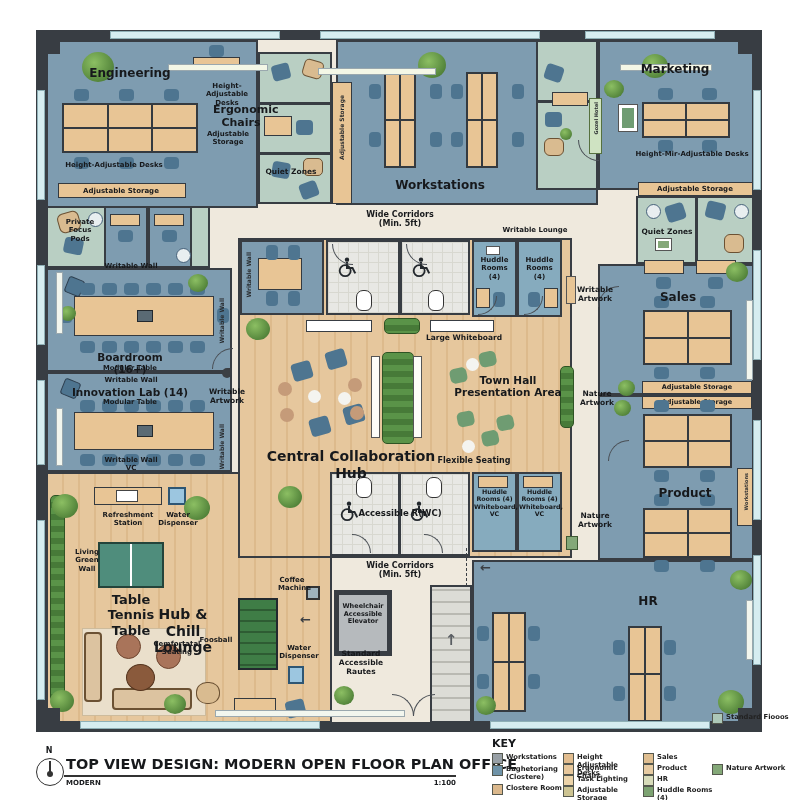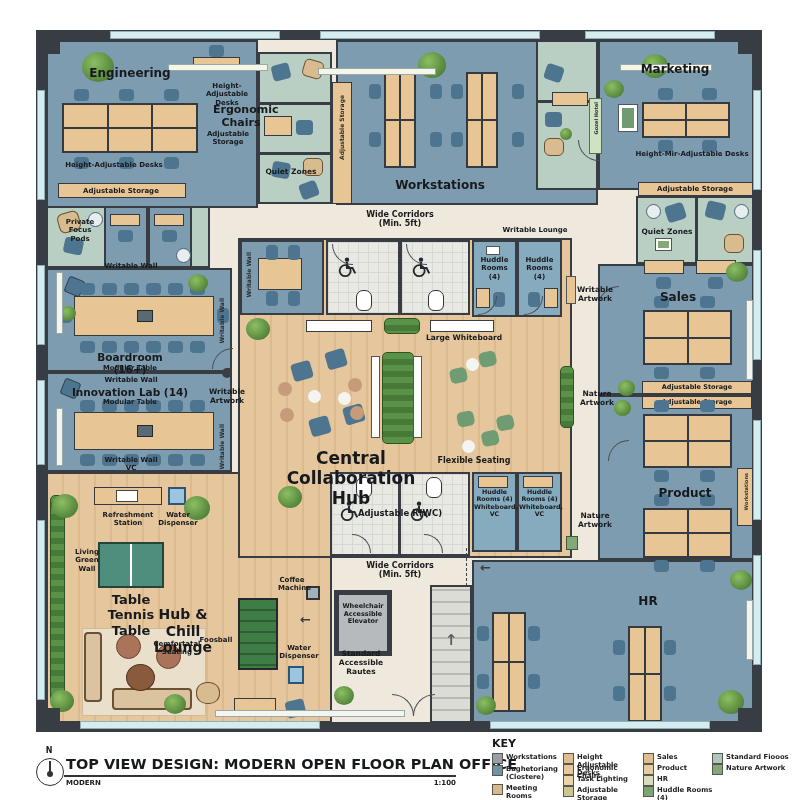--- a/index.html
+++ b/index.html
@@ -373,29 +373,31 @@
   <div class="lbl" style="left:500px;top:226px;width:70px;font-size:7px">Writable Lounge</div>
   <div class="lbl" style="left:204px;top:388px;width:46px;font-size:7.5px">Writable
 Artwork</div>
   <div class="lbl" style="left:572px;top:286px;width:46px;font-size:7.5px">Writable
 Artwork</div>
   <div class="lbl" style="left:574px;top:390px;width:46px;font-size:7.5px">Nature
 Artwork</div>
   <div class="lbl" style="left:572px;top:512px;width:46px;font-size:7.5px">Nature
 Artwork</div>
   <div class="lbl" style="left:424px;top:334px;width:80px;font-size:7.5px">Large Whiteboard</div>
-  <div class="lbl" style="left:266px;top:448px;width:170px;font-size:17px">Central Collaboration Hub</div>
+  <div class="lbl" style="left:448px;top:374px;width:120px;font-size:10.5px">Town Hall
+Presentation Area</div>
+  <div class="lbl" style="left:266px;top:448px;width:170px;font-size:14px">Central Collaboration Hub</div>
   <div class="lbl" style="left:434px;top:456px;width:80px;font-size:8px">Flexible Seating</div>
   <div class="lbl" style="left:474px;top:256px;width:41px;font-size:7px">Huddle
 Rooms
 (4)</div>
   <div class="lbl" style="left:519px;top:256px;width:41px;font-size:7px">Huddle
 Rooms
 (4)</div>
-  <div class="lbl" style="left:348px;top:508px;width:104px;font-size:8.5px">Adjustable R(WC)</div>
+  <div class="lbl" style="left:348px;top:508px;width:104px;font-size:8.5px">Accessible R(WC)</div>
   <div class="lbl" style="left:474px;top:488px;width:41px;font-size:6.3px">Huddle
 Rooms (4)
 Whiteboard,
 VC</div>
   <div class="lbl" style="left:519px;top:488px;width:41px;font-size:6.3px">Huddle
 Rooms (4)
 Whiteboard,
 VC</div>
   <div class="lbl" style="left:330px;top:650px;width:62px;font-size:7.5px">Standard
 Accessible
@@ -425,25 +427,25 @@
   <div class="lbl" style="left:42px;top:746px;width:14px;font-size:8px">N</div>
   <div class="lbl" style="left:66px;top:756px;width:430px;font-size:14.5px;text-align:left;white-space:nowrap">TOP VIEW DESIGN: MODERN OPEN FLOOR PLAN OFFICE</div>
   <div class="wl" style="left:64px;top:775px;width:392px;height:2px;background:#333"></div>
   <div class="lbl" style="left:66px;top:779px;width:50px;font-size:7px;text-align:left">MODERN</div>
   <div class="lbl" style="left:406px;top:779px;width:50px;font-size:7px;text-align:right">1:100</div>
 
   <div class="lbl" style="left:492px;top:738px;width:40px;font-size:11px;text-align:left">KEY</div>
   <div class="kitem" style="left:492px;top:753px;width:70px"><span class="sw" style="background: rgb(152, 160, 166);"></span><span>Workstations</span></div>
   <div class="kitem" style="left:492px;top:765px;width:70px"><span class="sw" style="background: rgb(111, 147, 168);"></span><span>Baghetoriang
 (Clostere)</span></div>
-  <div class="kitem" style="left:492px;top:784px;width:70px"><span class="sw" style="background: rgb(219, 184, 140);"></span><span>Meeting Rooms</span></div>
+  <div class="kitem" style="left:492px;top:784px;width:70px"><span class="sw" style="background: rgb(219, 184, 140);"></span><span>Clostere Room</span></div>
   <div class="kitem" style="left:563px;top:753px;width:78px"><span class="sw" style="background: rgb(226, 189, 143);"></span><span>Height Adjustable Desks</span></div>
   <div class="kitem" style="left:563px;top:764px;width:78px"><span class="sw" style="background: rgb(231, 199, 155);"></span><span>Ergonomic Chairs</span></div>
   <div class="kitem" style="left:563px;top:775px;width:78px"><span class="sw" style="background: rgb(236, 211, 168);"></span><span>Task Lighting</span></div>
   <div class="kitem" style="left:563px;top:786px;width:78px"><span class="sw" style="background: rgb(205, 196, 146);"></span><span>Adjustable Storage</span></div>
   <div class="kitem" style="left:643px;top:753px;width:70px"><span class="sw" style="background: rgb(223, 190, 144);"></span><span>Sales</span></div>
   <div class="kitem" style="left:643px;top:764px;width:70px"><span class="sw" style="background: rgb(231, 203, 162);"></span><span>Product</span></div>
   <div class="kitem" style="left:643px;top:775px;width:70px"><span class="sw" style="background: rgb(216, 220, 186);"></span><span>HR</span></div>
   <div class="kitem" style="left:643px;top:786px;width:70px"><span class="sw" style="background: rgb(125, 163, 114);"></span><span>Huddle Rooms (4)</span></div>
-  <div class="kitem" style="left:712px;top:753px;width:80px"><span class="sw" style="background: rgb(173, 200, 184);"></span><span>Standard Fiooos</span></div>
+  <div class="kitem" style="left:712px;top:713px;width:80px"><span class="sw" style="background: rgb(173, 200, 184);"></span><span>Standard Fiooos</span></div>
   <div class="kitem" style="left:712px;top:764px;width:80px"><span class="sw" style="background: rgb(132, 168, 120);"></span><span>Nature Artwork</span></div>
 
 </div>
 
 </body></html>

